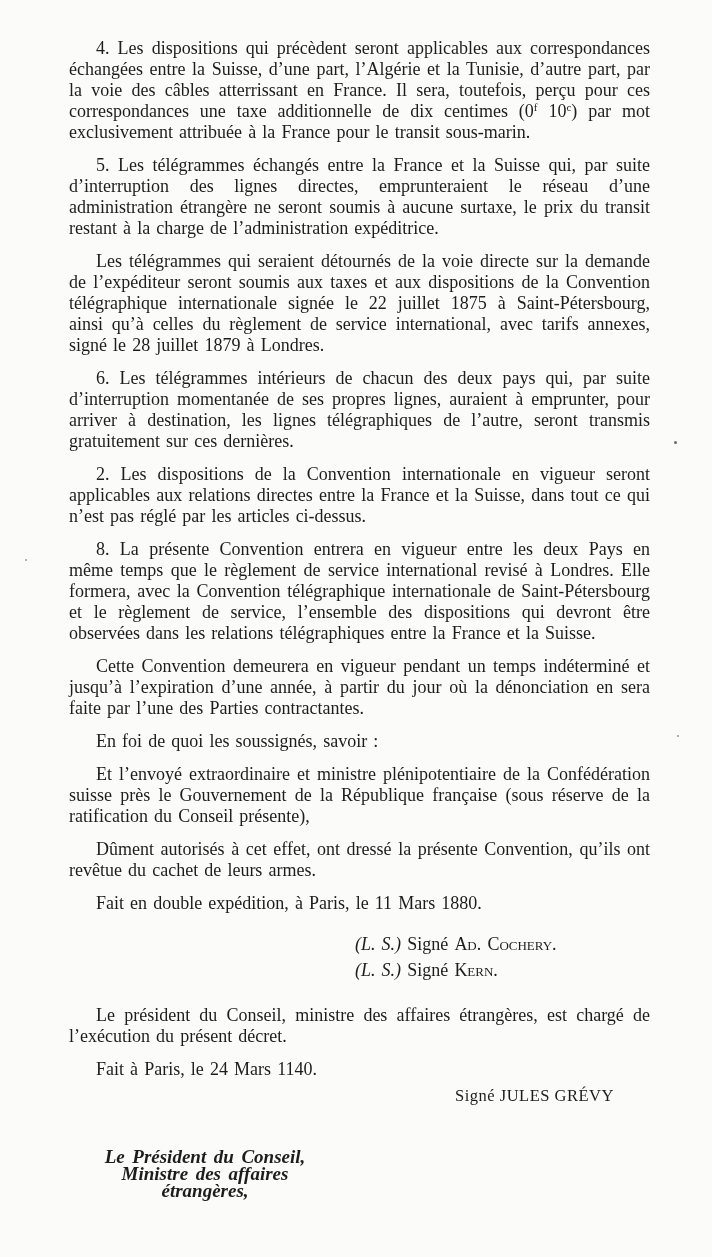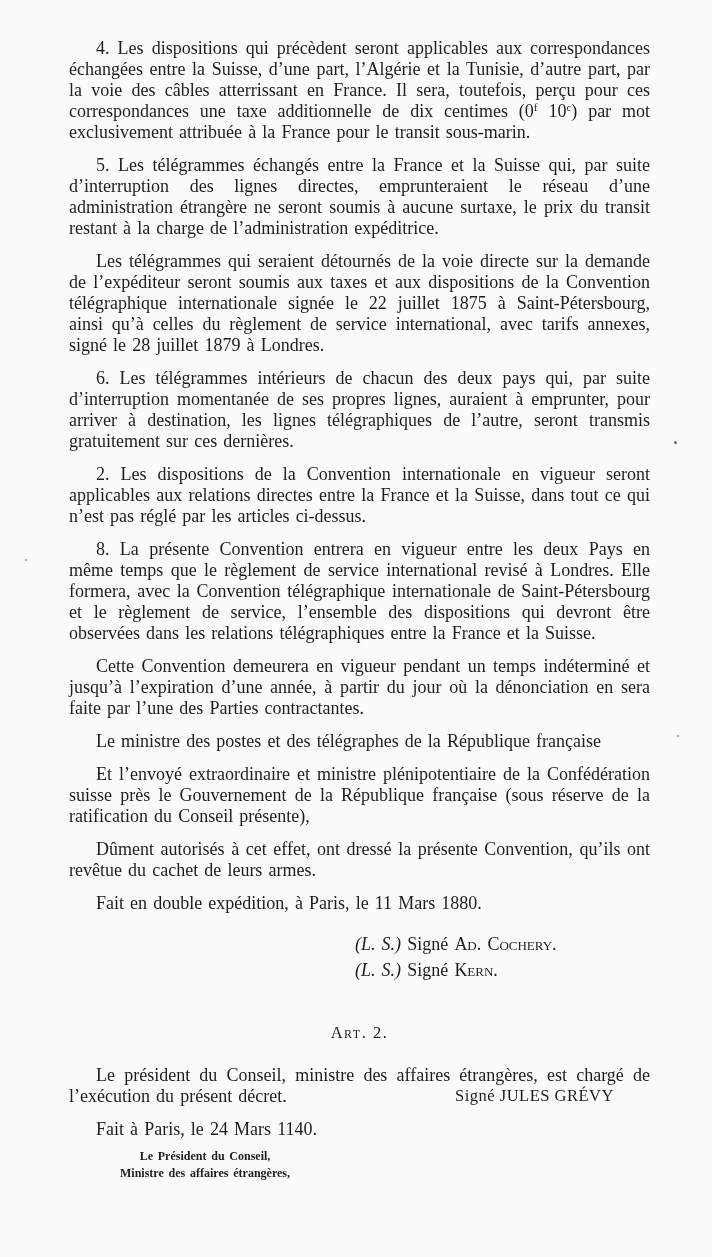--- a/index.html
+++ b/index.html
@@ -65,22 +65,23 @@
     font-size: 16.5px;
     letter-spacing: 0.5px;
     white-space: nowrap;
   }
   .officiant-block {
     position: absolute;
     left: 100px;
     top: 1148px;
     width: 210px;
     text-align: center;
+    font-style: italic;
     font-weight: bold;
-    font-size: 12px;
+    font-size: 19px;
     line-height: 17px;
     word-spacing: 0.15em;
   }
   .freycinet-signature {
     position: absolute;
     left: 100px;
     top: 1188px;
     width: 210px;
     text-align: center;
     font-size: 15.5px;
@@ -112,35 +113,34 @@
     <p class="para">Les télégrammes qui seraient détournés de la voie directe sur la demande de l’expéditeur seront soumis aux taxes et aux dispositions de la Convention télégraphique internationale signée le 22 juillet 1875 à Saint-Pétersbourg, ainsi qu’à celles du règlement de service international, avec tarifs annexes, signé le 28 juillet 1879 à Londres.</p>
 
     <p class="para">6. Les télégrammes intérieurs de chacun des deux pays qui, par suite d’interruption momentanée de ses propres lignes, auraient à emprunter, pour arriver à destination, les lignes télégraphiques de l’autre, seront transmis gratuitement sur ces dernières.</p>
 
     <p class="para">2. Les dispositions de la Convention internationale en vigueur seront applicables aux relations directes entre la France et la Suisse, dans tout ce qui n’est pas réglé par les articles ci-dessus.</p>
 
     <p class="para">8. La présente Convention entrera en vigueur entre les deux Pays en même temps que le règlement de service international revisé à Londres. Elle formera, avec la Convention télégraphique internationale de Saint-Pétersbourg et le règlement de service, l’ensemble des dispositions qui devront être observées dans les relations télégraphiques entre la France et la Suisse.</p>
 
     <p class="para">Cette Convention demeurera en vigueur pendant un temps indéterminé et jusqu’à l’expiration d’une année, à partir du jour où la dénonciation en sera faite par l’une des Parties contractantes.</p>
 
+    <p class="para no-justify gap-sm">En foi de quoi les soussignés, savoir :</p>
 
-    <p class="para gap-sm">Le ministre des postes et des télégraphes de la République française</p>
 
     <p class="para">Et l’envoyé extraordinaire et ministre plénipotentiaire de la Confédération suisse près le Gouvernement de la République française (sous réserve de la ratification du Conseil présente),</p>
 
     <p class="para">Dûment autorisés à cet effet, ont dressé la présente Convention, qu’ils ont revêtue du cachet de leurs armes.</p>
 
     <p class="para no-justify gap-sm">Fait en double expédition, à Paris, le 11 Mars 1880.</p>
 
     <div class="signatures">
       <div class="sig-line"><span class="seal">(L. S.)</span><span> Signé </span><span class="sc">Ad. Cochery.</span></div>
       <div class="sig-line"><span class="seal">(L. S.)</span><span> Signé </span><span class="sc">Kern.</span></div>
     </div>
 
-    <div class="art2-heading">Art. 2.</div>
 
     <p class="para art2-body">Le président du Conseil, ministre des affaires étrangères, est chargé de l’exécution du présent décret.</p>
 
     <p class="para no-justify fait-line">Fait à Paris, le 24 Mars 1140.</p>
 
   </div>
 
   <div class="grevy-signature">Signé JULES GRÉVY</div>
 
   <div class="officiant-block">

